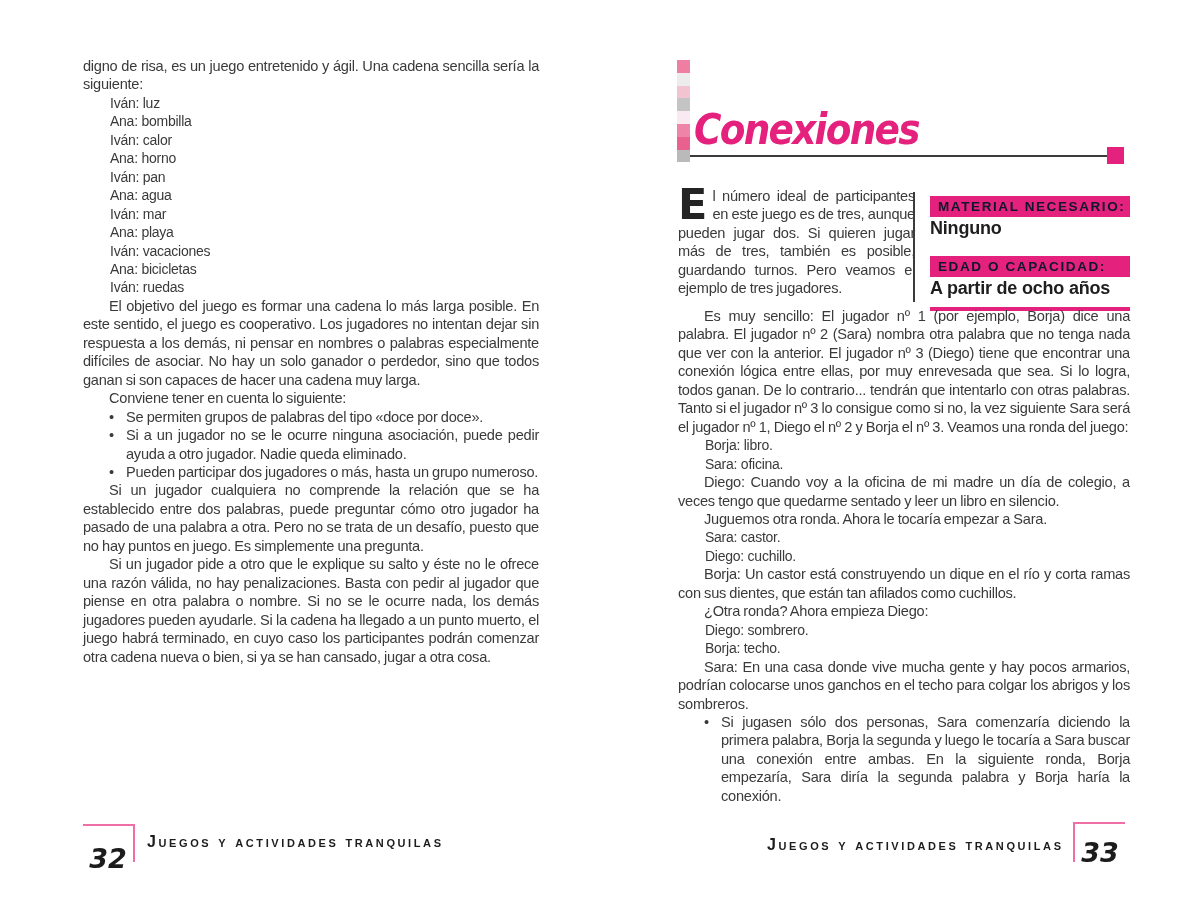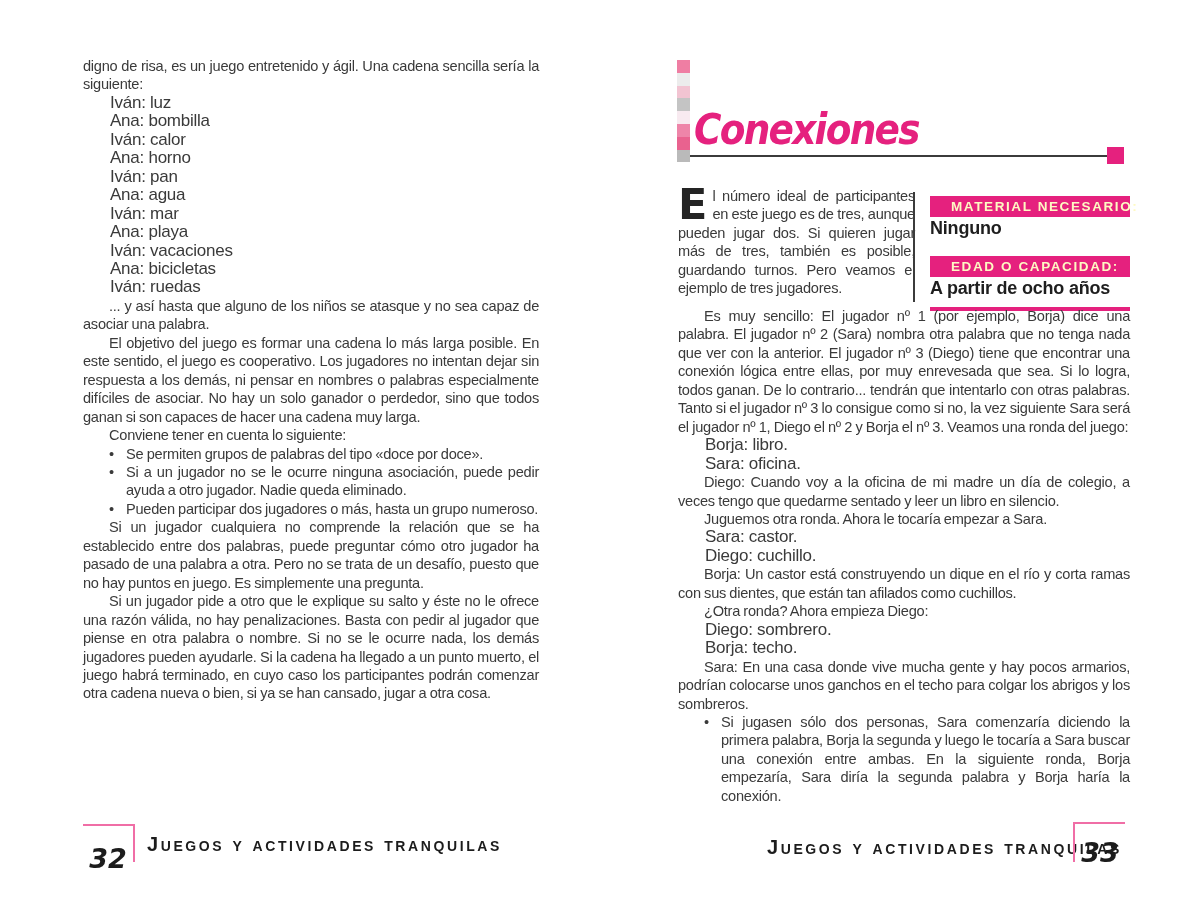--- a/index.html
+++ b/index.html
@@ -14,21 +14,21 @@
     background:#ffffff;color:var(--text);
     font-family:"Liberation Sans",sans-serif;
   }
   
   .para{
     margin:0;font-size:14.6px;line-height:18.45px;
     text-align:justify;letter-spacing:-0.25px;word-spacing:-0.5px;
   }
   .indent{text-indent:26px;}
   .chain-line{
-    font-size:17px;line-height:18.45px;padding-left:27px;
+    font-size:14px;line-height:18.45px;padding-left:27px;
     letter-spacing:-0.25px;
   }
   .bullet-item{
     position:relative;font-size:14.6px;line-height:18.45px;
     padding-left:43px;text-align:justify;letter-spacing:-0.25px;word-spacing:-0.5px;
   }
   .bullet-item::before{content:"\2022";position:absolute;left:26px;}
   
   .page-left{position:absolute;left:83px;top:57px;width:456px;}
   
@@ -44,21 +44,21 @@
     border-right:2.5px solid var(--footer-frame-pink);
     padding-top:16px;
   }
   .pageno-box-right{
     position:absolute;left:413px;top:-6px;width:52px;height:40px;
     border-top:2.5px solid var(--footer-frame-pink);
     border-left:2.5px solid var(--footer-frame-pink);
     padding-top:12px;
   }
   .footer-title{
-    font-variant:small-caps;font-weight:bold;font-size:20px;
+    font-variant:small-caps;font-weight:bold;font-size:16px;
     letter-spacing:2.6px;color:#1c1c1c;white-space:nowrap;
   }
   .footer-title-left{position:absolute;left:64px;top:9px;}
   .footer-right .footer-title{position:absolute;left:107px;top:8px;}
   
   .chapter-strip{position:absolute;left:677px;top:60px;width:13px;z-index:3;}
   .strip-sq{width:13px;height:12.8px;}
   .chapter-title{
     position:absolute;left:694px;top:104px;margin:0;z-index:2;
     font-family:"DejaVu Sans",sans-serif;font-weight:bold;font-style:italic;
@@ -70,23 +70,23 @@
   
   .right-intro{position:absolute;left:678px;top:187px;width:237px;}
   .intro-para{text-align:justify;}
   .dropcap{
     float:left;font-family:"DejaVu Sans",sans-serif;font-weight:bold;
     font-size:43px;line-height:33px;color:#242424;margin:1px 5px 0 0;letter-spacing:0;
   }
   .sidebar-divider{position:absolute;left:913px;top:192px;width:1.5px;height:110px;background:#3b3b3b;}
   .sidebar{position:absolute;left:930px;top:196px;width:200px;}
   .banner{
-    background:var(--accent-pink);color:#fef9c3;font-weight:bold;
+    background:var(--accent-pink);color:#0f172a;font-weight:bold;
     font-size:13.5px;letter-spacing:1.6px;line-height:21px;
-    padding-left:21px;white-space:nowrap;
+    padding-left:8px;white-space:nowrap;
   }
   .banner-2{margin-top:19px;}
   .sidebar-value{
     margin-top:3px;font-weight:bold;color:#1e1e1e;font-size:18px;line-height:17px;
     letter-spacing:-0.2px;
   }
   .sidebar-rule{margin-top:10px;height:3.5px;background:var(--accent-pink);}
   
   .page-right-body{position:absolute;left:678px;top:307px;width:452px;}
 </style>
@@ -103,21 +103,20 @@
         <div class="chain-line">Iván: calor</div>
         <div class="chain-line">Ana: horno</div>
         <div class="chain-line">Iván: pan</div>
         <div class="chain-line">Ana: agua</div>
         <div class="chain-line">Iván: mar</div>
         <div class="chain-line">Ana: playa</div>
         <div class="chain-line">Iván: vacaciones</div>
         <div class="chain-line">Ana: bicicletas</div>
         <div class="chain-line">Iván: ruedas</div>
       </div>
-    <p class="para indent">... y así hasta que alguno de los niños se atasque y no sea capaz de asociar una palabra.</p>
     <p class="para indent">El objetivo del juego es formar una cadena lo más larga posible. En este sentido, el juego es cooperativo. Los jugadores no intentan dejar sin respuesta a los demás, ni pensar en nombres o palabras especialmente difíciles de asociar. No hay un solo ganador o perdedor, sino que todos ganan si son capaces de hacer una cadena muy larga.</p>
     <p class="para indent">Conviene tener en cuenta lo siguiente:</p>
     <div class="bullets">
         <div class="bullet-item">Se permiten grupos de palabras del tipo «doce por doce».</div>
         <div class="bullet-item">Si a un jugador no se le ocurre ninguna asociación, puede pedir ayuda a otro jugador. Nadie queda eliminado.</div>
         <div class="bullet-item">Pueden participar dos jugadores o más, hasta un grupo numeroso.</div>
       </div>
     <p class="para indent">Si un jugador cualquiera no comprende la relación que se ha establecido entre dos palabras, puede preguntar cómo otro jugador ha pasado de una palabra a otra. Pero no se trata de un desafío, puesto que no hay puntos en juego. Es simplemente una pregunta.</p>
     <p class="para indent">Si un jugador pide a otro que le explique su salto y éste no le ofrece una razón válida, no hay penalizaciones. Basta con pedir al jugador que piense en otra palabra o nombre. Si no se le ocurre nada, los demás jugadores pueden ayudarle. Si la cadena ha llegado a un punto muerto, el juego habrá terminado, en cuyo caso los participantes podrán comenzar otra cadena nueva o bien, si ya se han cansado, jugar a otra cosa.</p>
   </section>

